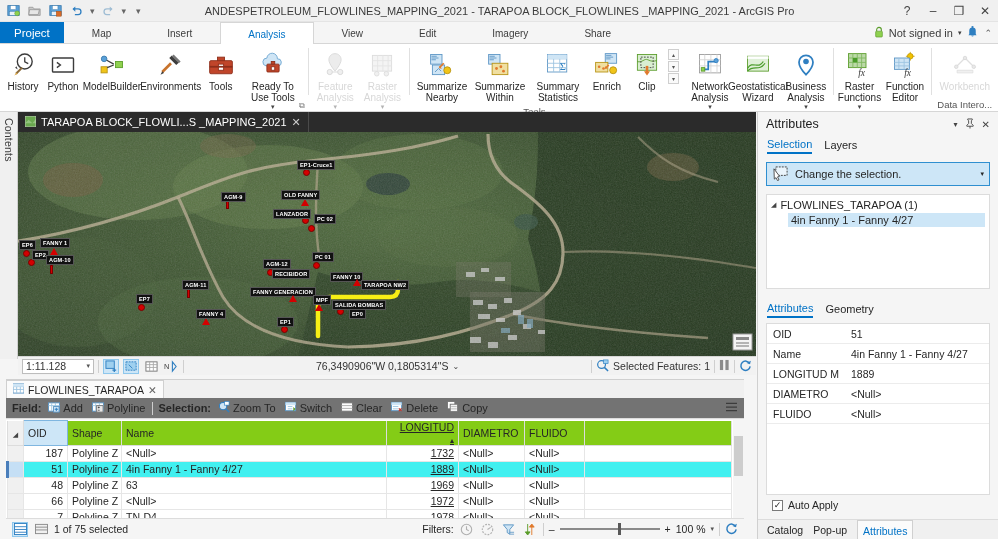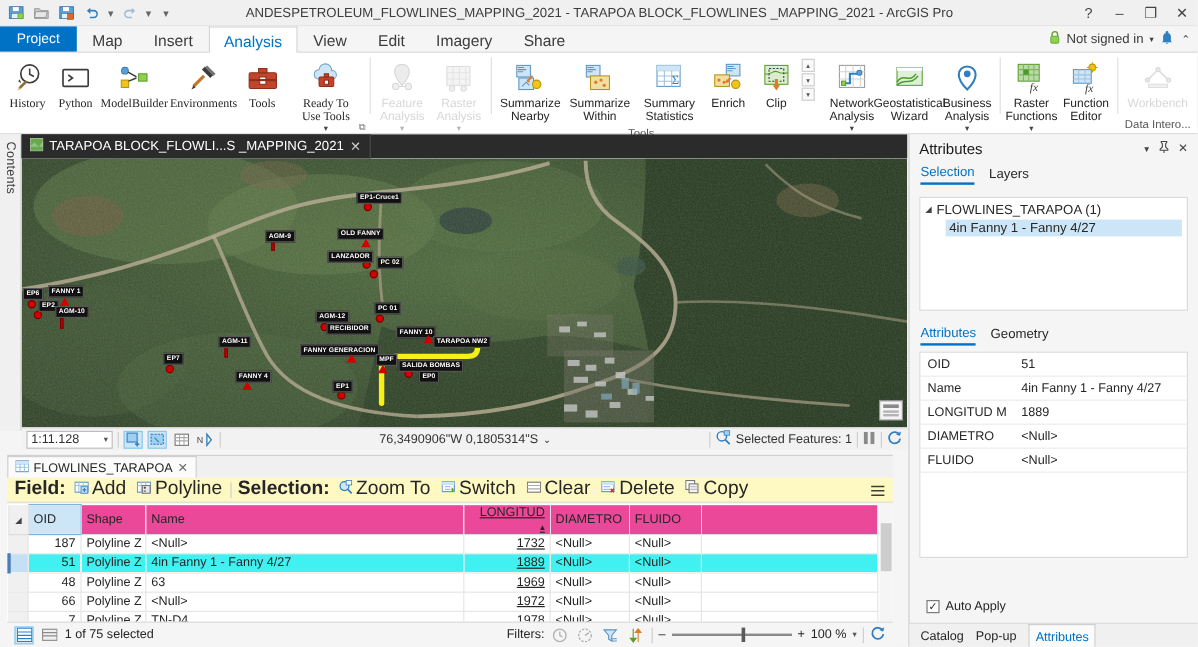--- a/index.html
+++ b/index.html
@@ -36,21 +36,21 @@
   .ribbon-tabs {
     position:absolute; left:0; top:22px; width:998px; height:22px;
     background:#f5f5f5; display:flex; align-items:stretch;
     border-bottom:1px solid #d6d6d6;
   }
   .tab-project {
     background:#0072c6; color:#fff; padding:0 14px; display:flex; align-items:center;
     font-size:11.5px; cursor:pointer;
   }
   .rtab {
-    padding:0 12px; display:flex; align-items:center; font-size:13px; color:#3c3c3c; cursor:pointer;
+    padding:0 27px; display:flex; align-items:center; font-size:10px; color:#3c3c3c; cursor:pointer;
     border:1px solid transparent; border-bottom:none;
   }
   .rtab.active {
     background:#fff; color:#0072c6; border-color:#d6d6d6;
     position:relative; top:0; height:23px; margin-bottom:-1px;
   }
 
   
   .ribbon {
     position:absolute; left:0; top:44px; width:998px; height:68px;
@@ -132,31 +132,31 @@
   .tablepanel {
     position:absolute; left:6px; top:379px; width:738px; height:160px;
     background:#f5f5f5; border-top:1px solid #d0d0d0;
   }
   .tbl-tabrow { height:18px; display:flex; align-items:flex-end; background:#f0f0f0; }
   .tbl-tab {
     height:18px; display:flex; align-items:center; gap:4px; padding:0 6px; font-size:10.5px;
     background:#fbfbfb; border:1px solid #d0d0d0; border-bottom:none; color:#262626; cursor:pointer;
   }
   .tbl-toolbar {
-    height:21px; background:#fef9c3; display:flex; align-items:center; gap:5px;
-    padding:0 6px; font-size:16px; border-bottom:1px solid #dcdcdc;
+    height:21px; background:#737373; display:flex; align-items:center; gap:5px;
+    padding:0 6px; font-size:11px; border-bottom:1px solid #dcdcdc;
   }
   .tb-item { display:flex; align-items:center; gap:3px; cursor:pointer; padding:1px 2px; }
   .tb-lbl { font-weight:bold; }
   .hamburger { position:absolute; right:6px; top:22px; cursor:pointer; }
 
   .grid { position:absolute; left:0; top:40px; width:738px; height:99px; background:#fff; overflow:hidden;}
   table.dt { border-collapse:collapse; width:726px; table-layout:fixed; font-size:10.5px; }
   table.dt th {
-    background:#ec4899; border:1px solid #dcdcdc; border-top:none; font-weight:normal;
+    background:#84cc16; border:1px solid #dcdcdc; border-top:none; font-weight:normal;
     height:17px; padding:0 4px; text-align:left; color:#262626; position:relative;
   }
   table.dt td { border:1px solid #e6e6e6; height:16px; padding:0 4px; color:#262626; white-space:nowrap; overflow:hidden; }
   table.dt th.sel-col, table.dt td.sel-col { width:16px; background:#f0f0f0; padding:0; }
   table.dt th.oid, table.dt td.oid { width:44px; text-align:right; }
   table.dt th.oid { background:#cde6f7; border:1px solid #7fb6e0; text-align:left; }
   table.dt th.shape, table.dt td.shape { width:54px; }
   table.dt th.name, table.dt td.name { width:265px; }
   table.dt th.lon, table.dt td.lon { width:72px; text-align:right;text-decoration:underline; }
   table.dt th.dia, table.dt td.dia { width:66px; }
@@ -289,21 +289,21 @@
             <circle cx="8" cy="2.5" r="1.4" fill="#2f7fc1"></circle>
             <path d="M6.4 13a1.7 1.7 0 0 0 3.2 0z" fill="#2f7fc1"></path>
           </svg>
       </span>
       <span style="font-size:9px;color:#555">⌃</span>
     </div>
   </div>
 
   <div class="ribbon">
 
-    <div class="rgroup" style="width:352px;font-family:Liberation Serif, serif;">
+    <div class="rgroup" style="width:352px;">
       <div class="rgroup-items">
         <div class="rbtn">
           <span class="ico">
             <svg width="28" height="28" viewBox="0 0 32 32">
                 <circle cx="18" cy="12" r="8.5" fill="none" stroke="#3c3c3c" stroke-width="1.6"></circle>
                 <path d="M18 7v5.5l4 2" stroke="#3c3c3c" stroke-width="1.5" fill="none"></path>
                 <path d="M8 26l7-7" stroke="#8a6a3a" stroke-width="2.4"></path>
                 <path d="M6 28l2.5-3.5L10 26z" fill="#d9a441"></path>
                 <path d="M10 21l-3-2 1.5-1.5z" fill="#3c3c3c"></path>
               </svg>
@@ -1044,20 +1044,30 @@
             </svg>
         </span>
         <span style="cursor:pointer;font-size:10px;">✕</span>
       </span>
     </div>
     <div class="ap-tabs">
       <span class="ap-tab active">Selection</span>
       <span class="ap-tab">Layers</span>
     </div>
 
+    <div class="selbox">
+      <span>
+        <svg width="17" height="15" viewBox="0 0 18 16">
+            <rect x="4" y="1" width="12" height="9" fill="#eaf4fb" stroke="#3c3c3c" stroke-width="1" stroke-dasharray="2 1.2"></rect>
+            <path d="M2 3l6 8-2.2.6 1.6 3.2-1.6.8-1.6-3.2L2.4 14z" fill="#fff" stroke="#3c3c3c" stroke-width=".9"></path>
+          </svg>
+      </span>
+      <span>Change the selection.</span>
+      <span class="caret2">▾</span>
+    </div>
 
     <div class="treebox">
       <div class="tree-root">
         <span class="tri-right">◢</span>
         <span>FLOWLINES_TARAPOA (1)</span>
       </div>
       <div class="tree-child">4in Fanny 1 - Fanny 4/27</div>
     </div>
 
     <div class="ap-subtabs">

